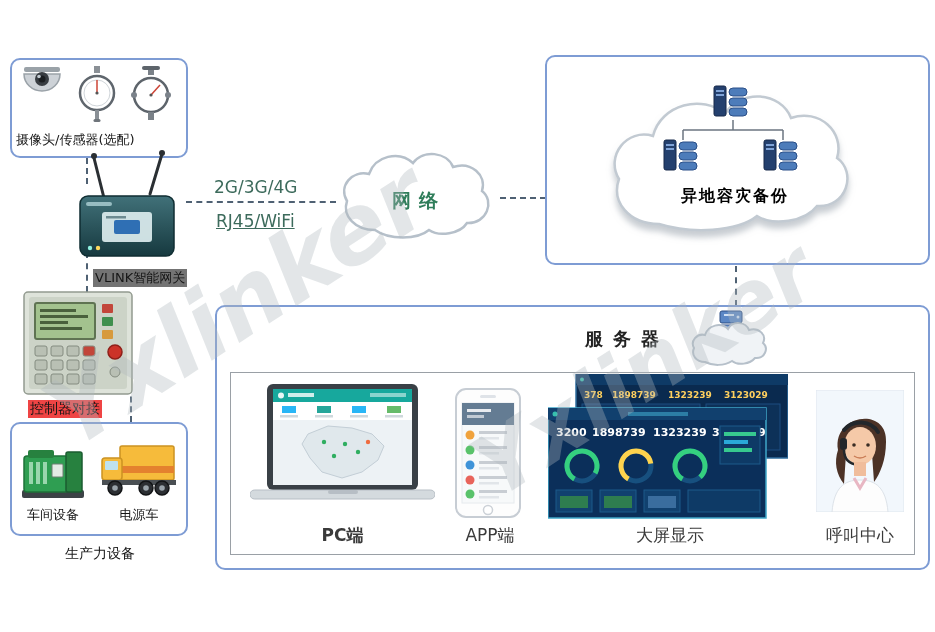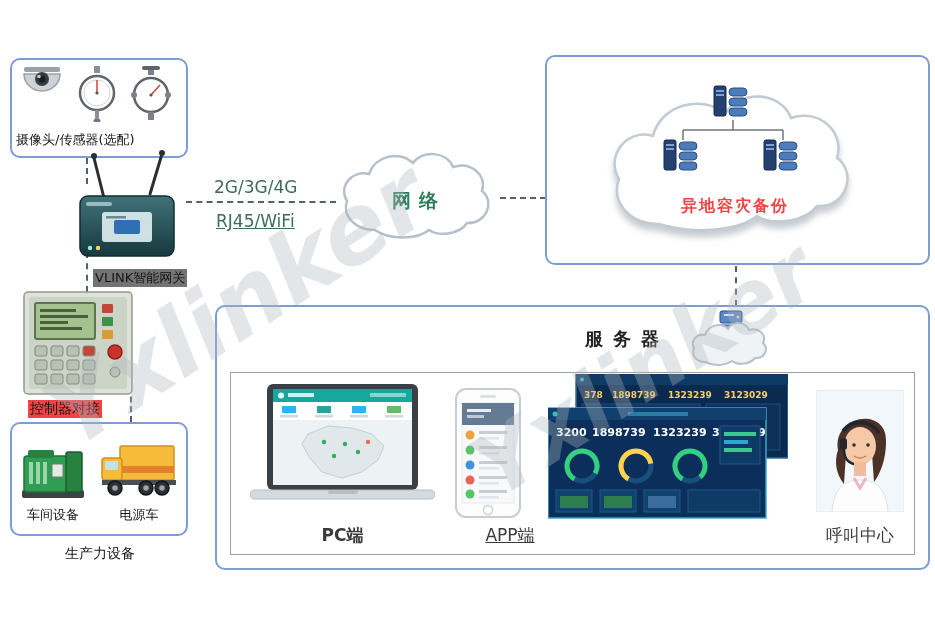--- a/index.html
+++ b/index.html
@@ -200,21 +200,21 @@
       <g>
         <rect x="136" y="58" width="12" height="30" rx="2" fill="#24406e" stroke="#16294a"></rect>
         <rect x="138" y="62" width="8" height="2" fill="#7fa3d8"></rect>
           <rect x="138" y="66" width="8" height="2" fill="#7fa3d8"></rect>
         <rect x="151" y="60" width="18" height="8" rx="4" fill="#4d7cba" stroke="#2b4f88"></rect>
         <rect x="151" y="70" width="18" height="8" rx="4" fill="#4d7cba" stroke="#2b4f88"></rect>
         <rect x="151" y="80" width="18" height="8" rx="4" fill="#4d7cba" stroke="#2b4f88"></rect>
       </g>
     </svg>
   </div>
-  <div class="lbl" style="left:630px; top:196px; width:210px; text-align:center; font-size:16px; font-weight:600; letter-spacing:2px; color:#ef4444;">异地容灾备份</div>
+  <div class="lbl" style="left:630px; top:186px; width:210px; text-align:center; font-size:16px; font-weight:600; letter-spacing:2px; color:#000000;">异地容灾备份</div>
 
   <div class="bluebox" style="left:215px; top:305px; width:715px; height:265px; background:transparent;"></div>
   <div class="lbl" style="left:585px; top:327px; font-size:18px; font-weight:bold; letter-spacing:10px; color:#222;">服务器</div>
   <div class="icon-wrap" style="left:688px; top:310px;">
     <svg width="85" height="56" viewBox="0 0 85 56">
       <g>
         <rect x="32" y="1" width="22" height="12" rx="2" fill="#5b87c5" stroke="#2c4f86"></rect>
         <rect x="36" y="4" width="10" height="2" fill="#cfe0f4"></rect>
           <circle cx="50" cy="7" r="1.5" fill="#cfe0f4"></circle>
         <rect x="32" y="15" width="22" height="12" rx="2" fill="#7fa3d8" stroke="#2c4f86"></rect>
@@ -278,21 +278,21 @@
         <circle cx="17" cy="92" r="4.5" fill="#e8635a"></circle>
           <rect x="26" y="88" width="28" height="3" fill="#c8cdd3"></rect>
           <rect x="26" y="94" width="20" height="2.5" fill="#e1e5e9"></rect>
         <circle cx="17" cy="106" r="4.5" fill="#59c26a"></circle>
           <rect x="26" y="102" width="28" height="3" fill="#c8cdd3"></rect>
           <rect x="26" y="108" width="20" height="2.5" fill="#e1e5e9"></rect>
       </g>
       <circle cx="35" cy="122" r="4.5" fill="#ffffff" stroke="#ccd1d7" stroke-width="1.5"></circle>
     </svg>
   </div>
-  <div class="caption" style="left:460px; top:524px; width:100px;text-decoration:underline;">APP端</div>
+  <div class="caption" style="left:440px; top:524px; width:100px;">APP端</div>
 
   <div class="icon-wrap" style="left:548px; top:374px;">
     <svg width="240" height="146" viewBox="0 0 240 146">
       <g>
         <rect x="28" y="0" width="212" height="84" fill="#0a2a4f" stroke="#2f6d9e" stroke-width="1.5"></rect>
         <rect x="28" y="0" width="212" height="11" fill="#0e3a66"></rect>
         <circle cx="34" cy="5.5" r="2" fill="#37c0ae"></circle>
         <text x="36" y="24" font-size="9" font-weight="bold" fill="#ffd05e">378</text>
         <text x="64" y="24" font-size="9" font-weight="bold" fill="#ffd05e">1898739</text>
         <text x="120" y="24" font-size="9" font-weight="bold" fill="#ffd05e">1323239</text>
@@ -331,20 +331,21 @@
         <rect x="8" y="116" width="36" height="22" fill="#11416f" stroke="#1d5a8a"></rect>
           <rect x="12" y="122" width="28" height="12" fill="#2e7d4f"></rect>
         <rect x="52" y="116" width="36" height="22" fill="#11416f" stroke="#1d5a8a"></rect>
           <rect x="56" y="122" width="28" height="12" fill="#2e7d4f"></rect>
         <rect x="96" y="116" width="36" height="22" fill="#11416f" stroke="#1d5a8a"></rect>
           <rect x="100" y="122" width="28" height="12" fill="#3a6d9e"></rect>
         <rect x="140" y="116" width="72" height="22" fill="#0e3a66" stroke="#1d5a8a"></rect>
       </g>
     </svg>
   </div>
+  <div class="caption" style="left:560px; top:524px; width:220px;">大屏显示</div>
 
   <div class="icon-wrap" style="left:816px; top:390px;">
     <svg width="88" height="122" viewBox="0 0 88 122">
       <rect x="0" y="0" width="88" height="122" fill="#f2f7fc" stroke="#dfe6ee"></rect>
       <path d="M22,60 C16,24 72,16 70,52 C70,70 64,84 58,92 L56,64 C54,46 32,46 30,64 L28,94 C20,84 18,72 22,60 Z" fill="#4c3226"></path>
       <ellipse cx="44" cy="56" rx="16" ry="19" fill="#f5c9a8"></ellipse>
       <circle cx="38" cy="55" r="1.8" fill="#3a2d24"></circle>
         <circle cx="52" cy="55" r="1.8" fill="#3a2d24"></circle>
       <path d="M38,66 Q44,70 50,66" fill="none" stroke="#c97c55" stroke-width="1.5"></path>
       <g>

